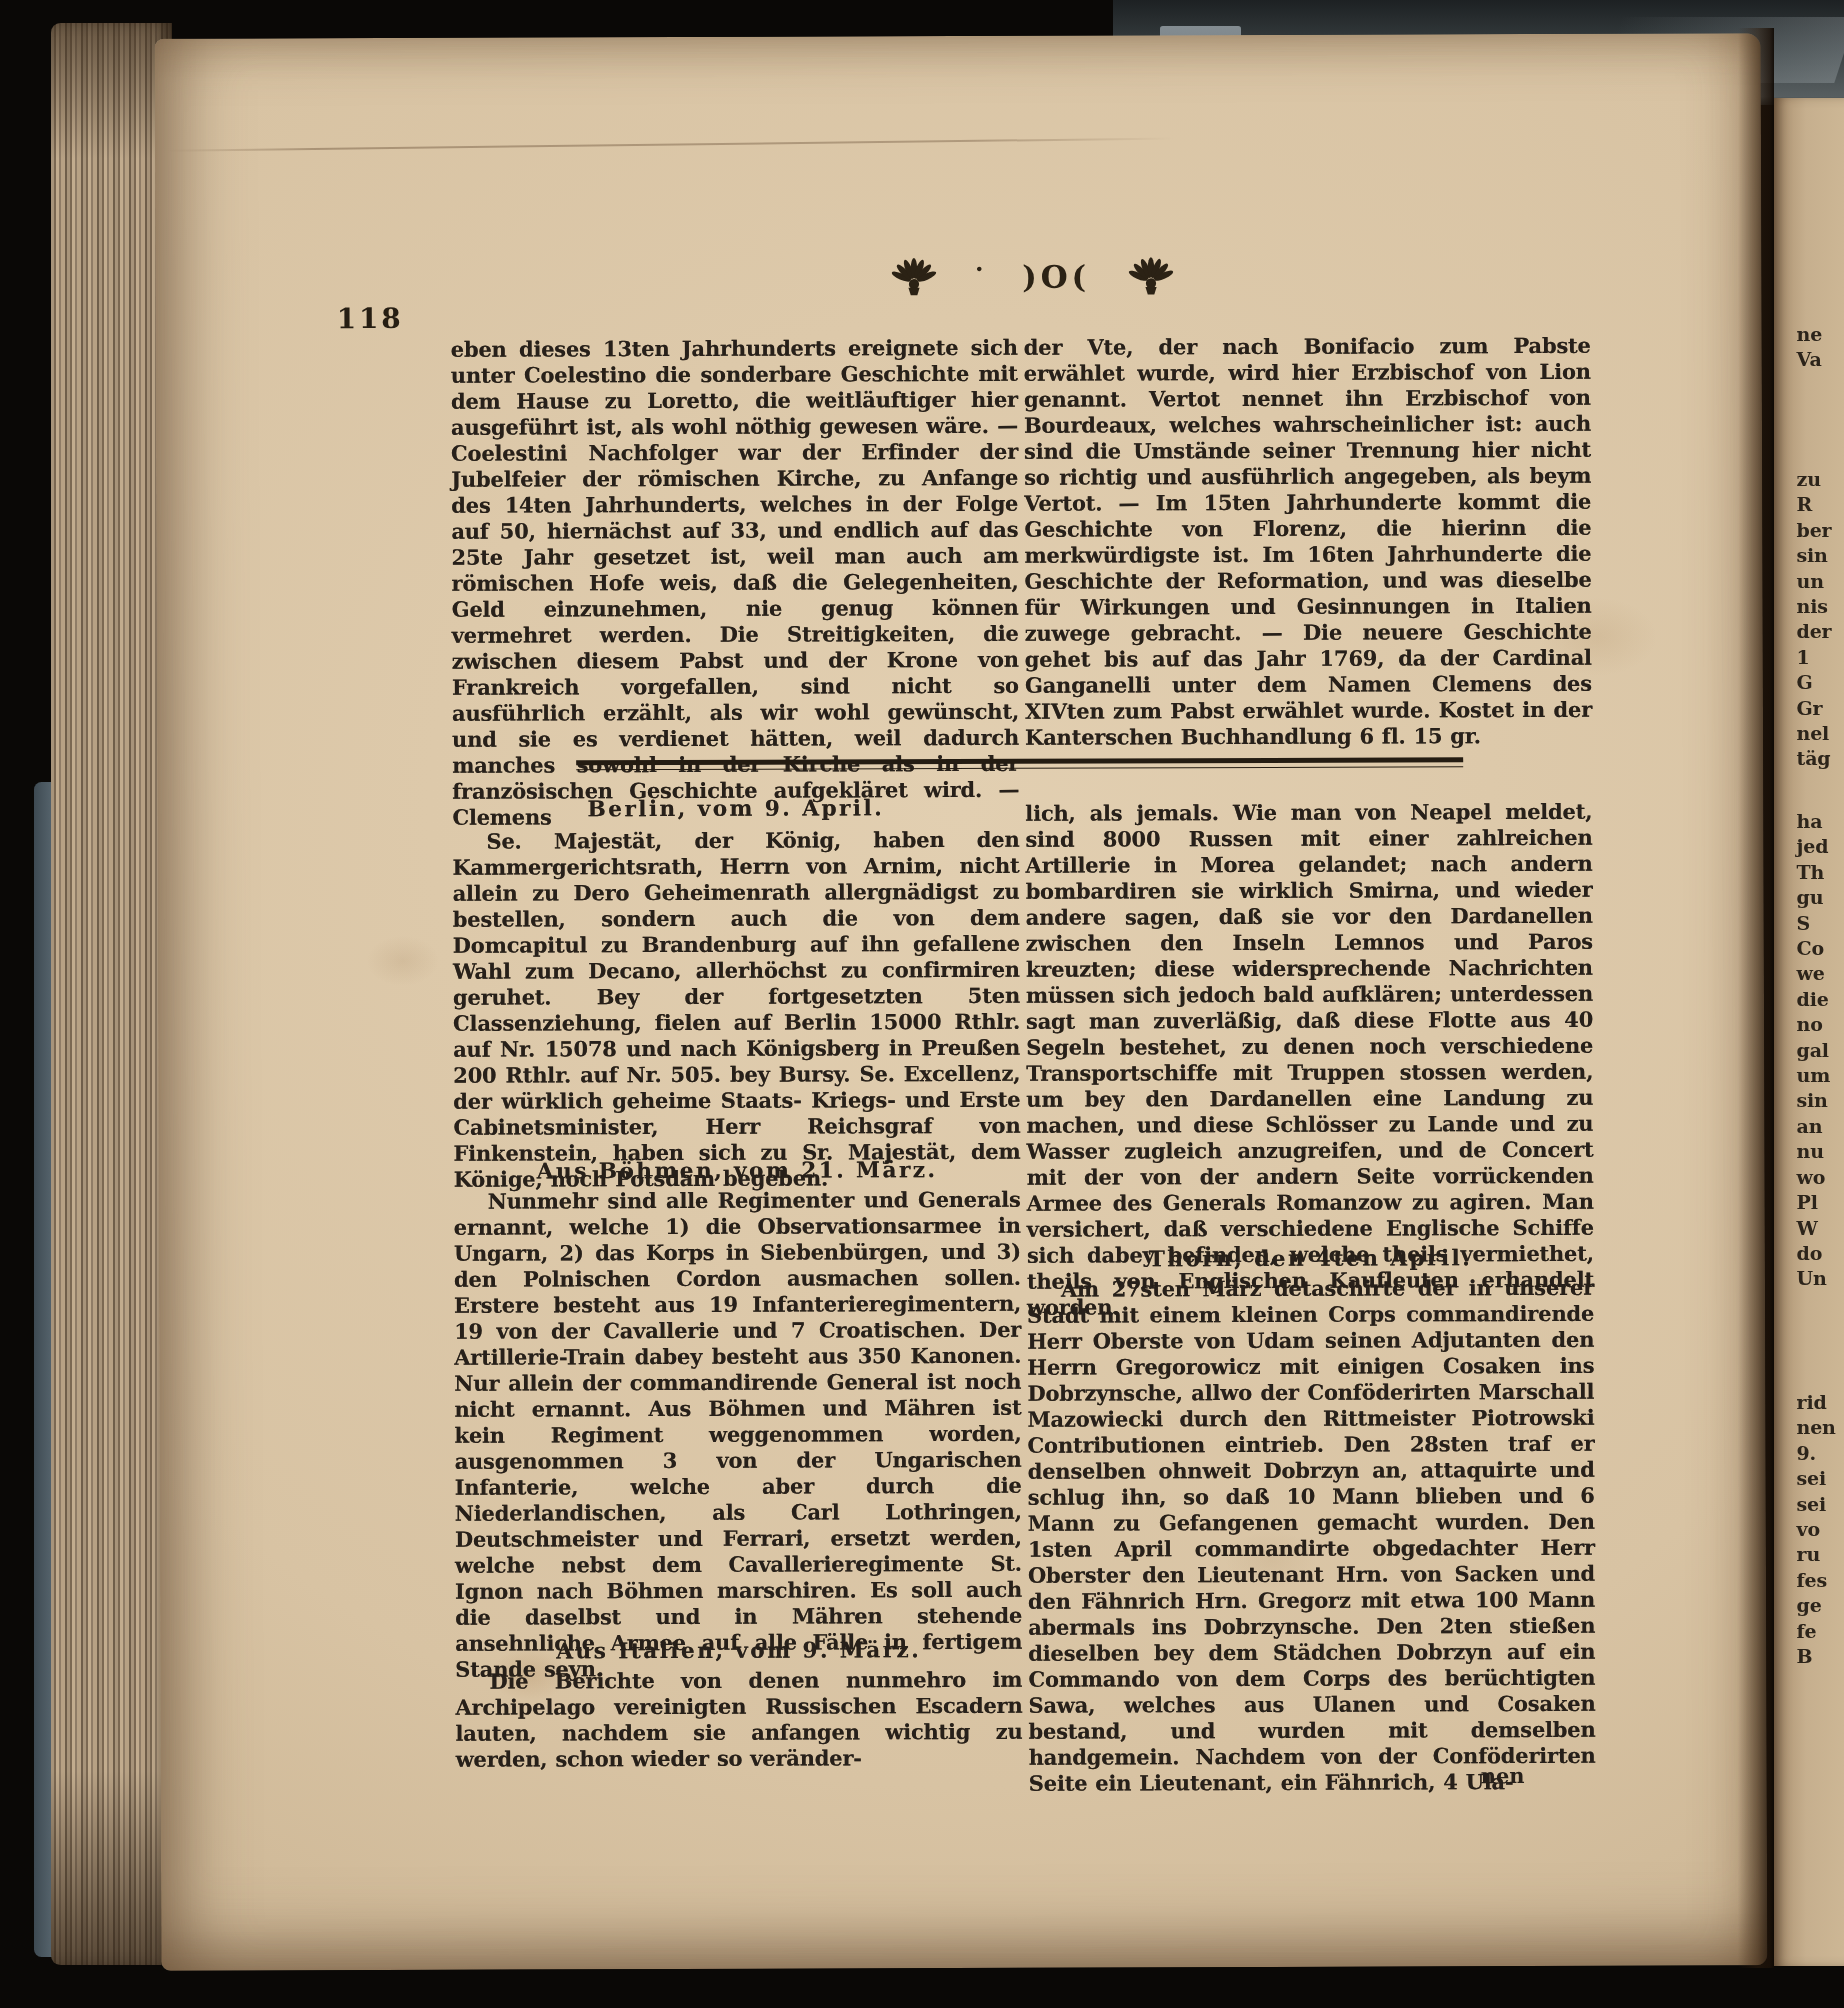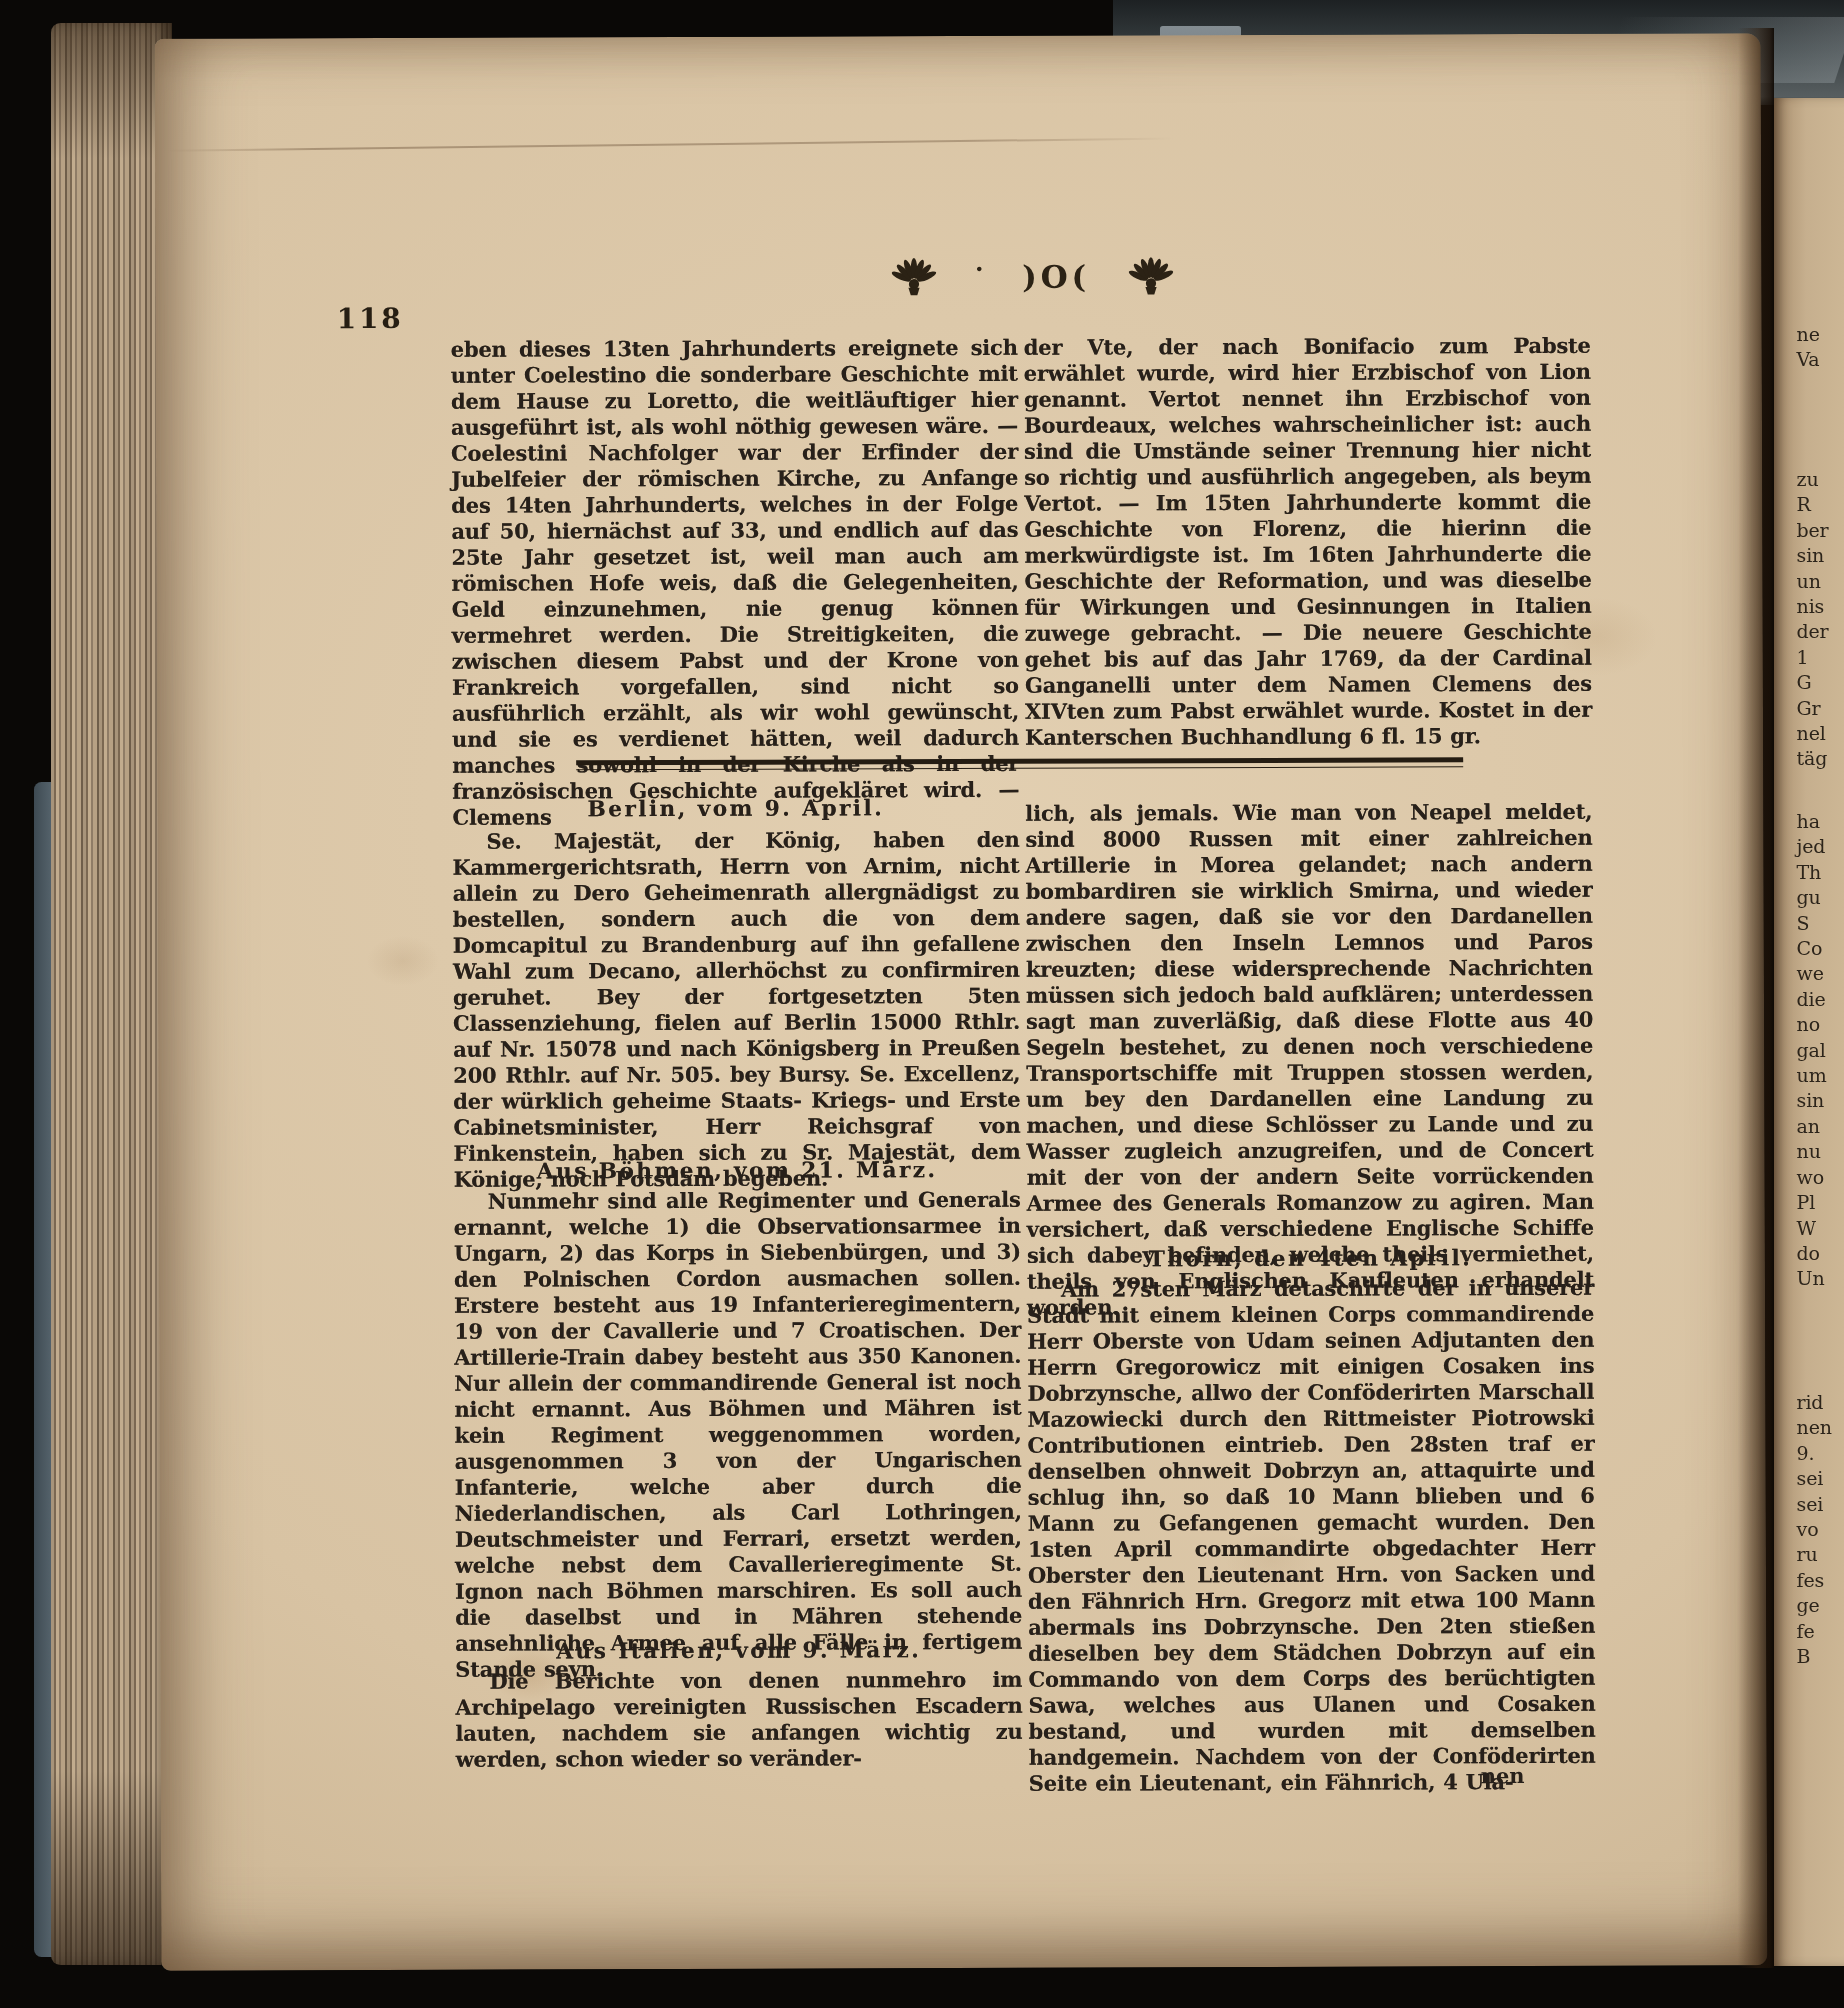--- a/index.html
+++ b/index.html
@@ -98,21 +98,21 @@
   .rule-divider{
     position:absolute;left:419px;top:723px;width:887px;height:3.8px;
     border-top:5.6px solid #241c12;border-bottom:1.9px solid #241c12;
   }
   .catchword{
     position:absolute;left:1320px;top:1729px;
     font-size:21px;font-weight:bold;color:#27201a;
   }
   .frag{
     position:absolute;left:22.6px;
-    font-size:19px;font-weight:normal;color:#2c241a;line-height:25.4px;
+    font-size:19px;font-weight:bold;color:#2c241a;line-height:25.4px;
     white-space:pre-line;letter-spacing:-0.2px;
   }
   .shell-icon svg{display:block;}
 </style>
 </head>
 <body>
 
 <div>
 
   <div class="cover-left"></div>

